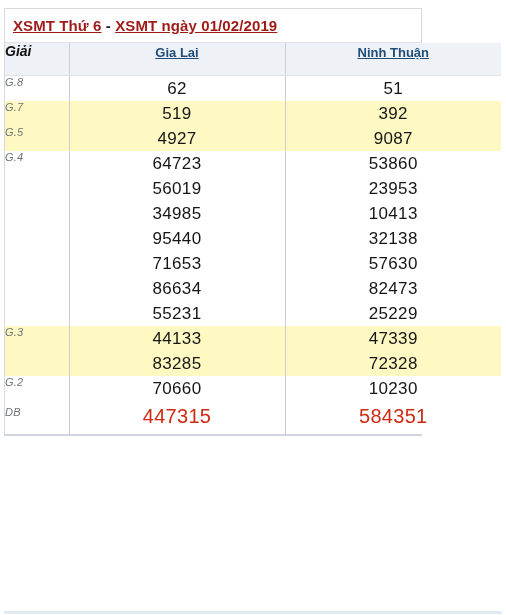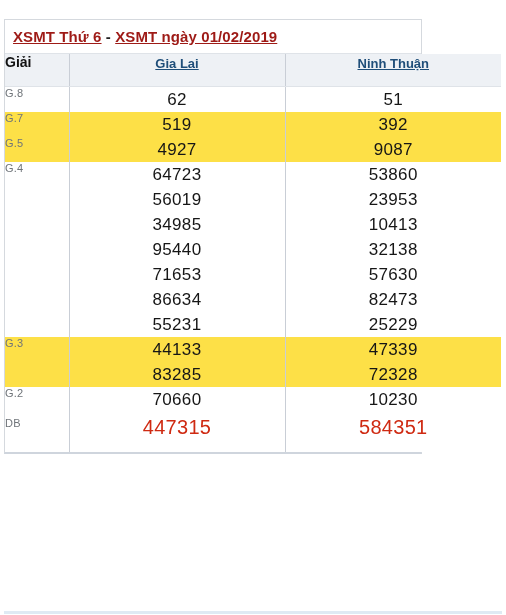--- a/index.html
+++ b/index.html
@@ -19,21 +19,21 @@
     position: relative;
     width: 506px;
     height: 615px;
     box-sizing: border-box;
     background: #ffffff;
   }
 
   .result-card {
     position: absolute;
     left: 4px;
-    top: 19px;
+    top: 8px;
     width: 418px;
     border: 1px solid #d5d9de;
     border-bottom: 2px solid #cfd5dd;
     background: #ffffff;
     box-sizing: border-box;
   }
 
   
   .title-bar {
     height: 34px;
@@ -71,20 +71,21 @@
 
   table.xs-table th,
   table.xs-table td {
     border-left: 1px solid #c9ced6;
     padding: 0;
     vertical-align: top;
   }
   table.xs-table th:first-child,
   table.xs-table td:first-child {
     border-left: 0;
+    font-style: italic;
   }
 
   thead th {
     background: #eef1f5;
     height: 32px;
     box-sizing: border-box;
     border-bottom: 1px solid #dfe3e8;
     vertical-align: middle;
   }
   .th-prize {
@@ -99,42 +100,42 @@
   }
   .prov-link {
     font-size: 13px;
     font-weight: bold;
     color: #1f4e79;
     text-decoration: underline;
     cursor: pointer;
   }
 
   tbody tr.row-odd  { background: #ffffff; }
-  tbody tr.row-even { background: #fde047; }
+  tbody tr.row-even { background: #fef9c3; }
 
   td.prize-cell {
     font-size: 11px;
     color: #6f7479;
     text-align: left;
     padding: 7px 0 7px 10px;
     letter-spacing: 0.2px;
   }
   td.num-cell {
     text-align: center;
     padding: 4px 0 6px 0;
   }
   .num {
     font-size: 17px;
     font-weight: normal;
     color: #161616;
     line-height: 25px;
     letter-spacing: 0.3px;
   }
 
-  tr.db-row td.num-cell { padding: 2px 0 12px 0; }
+  tr.db-row td.num-cell { padding: 2px 0 5px 0; }
   tr.db-row .num {
     font-size: 20px;
     color: #cf2a12;
     line-height: 26px;
   }
   tr.db-row td.prize-cell { padding-top: 5px; }
 
   .bottom-strip {
     position: absolute;
     left: 4px;

